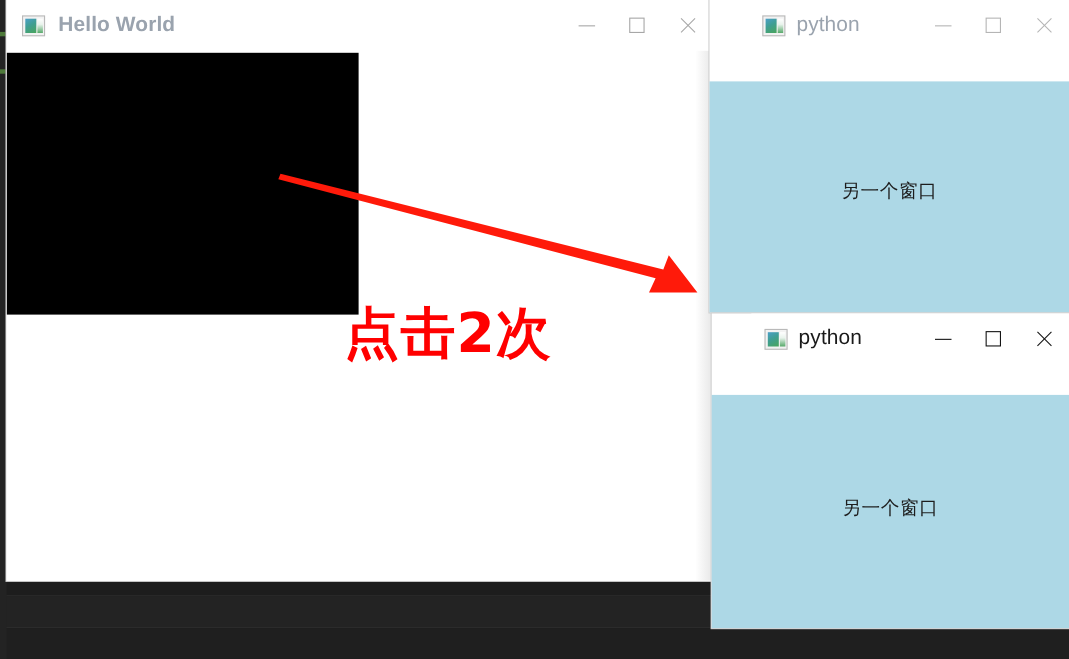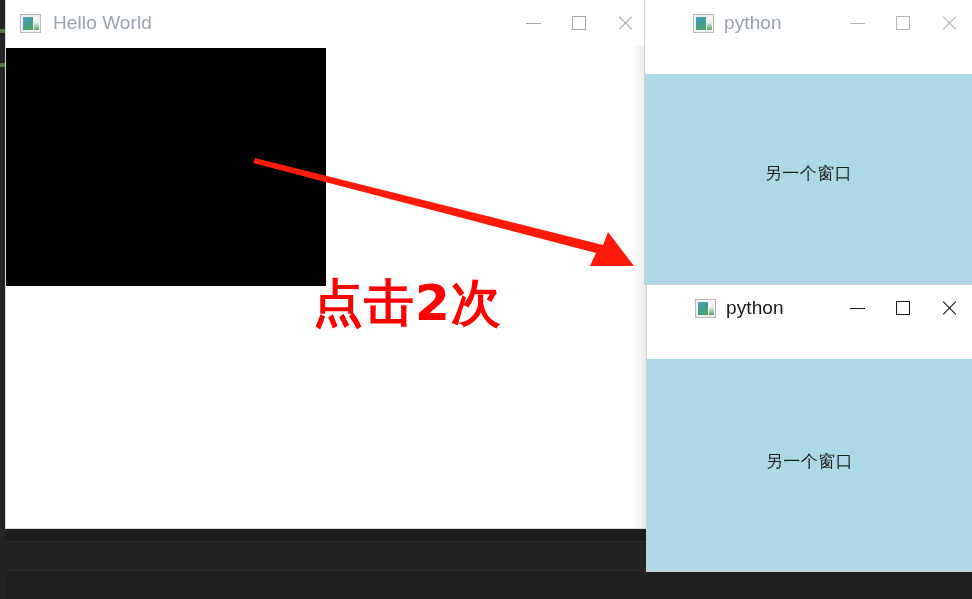--- a/index.html
+++ b/index.html
@@ -140,20 +140,21 @@
   .glyph-close::after  { transform: rotate(-45deg); }
 
   
   #main-window {
     left: 6px;
     top: 0px;
     width: 642px;
     height: 528px;
     background: #ffffff;
     box-shadow: 0 0 0 1px #d8d8d8;
+    font-weight: bold;
   }
   #main-window .titlebar { padding-left: 14px; color: #9aa3ae; }
   #main-window .title-text { color: #9aa3ae; padding-left: 12px; }
   #main-window .winbtns { right: 0; color: #a7a7a7; }
   #main-window-client {
     position: absolute;
     left: 0;
     top: 46px;
     right: 0;
     bottom: 0;

